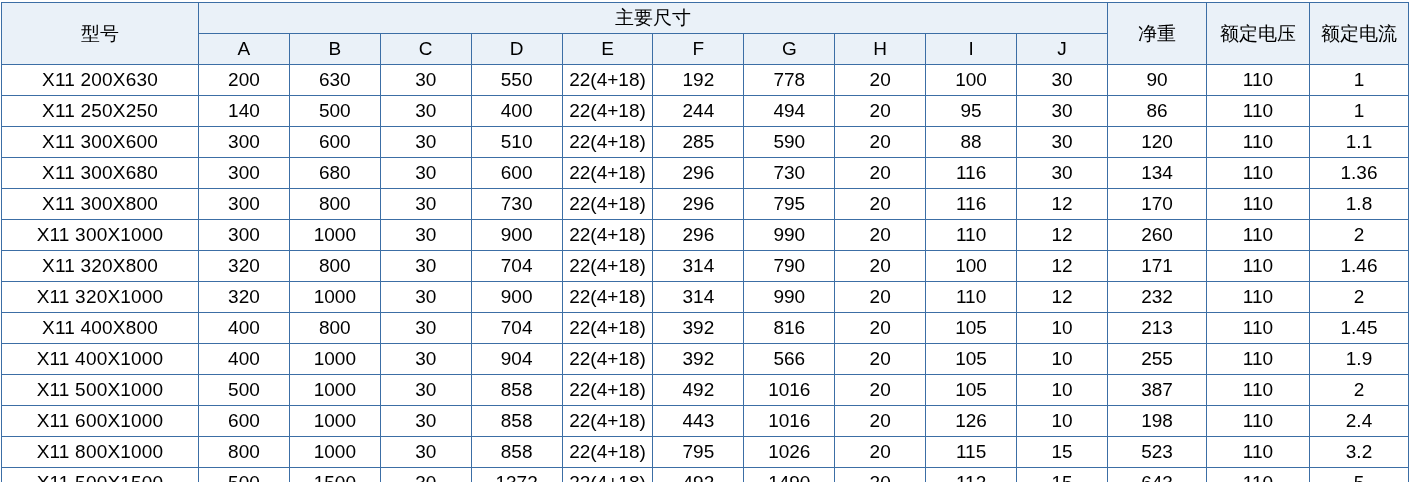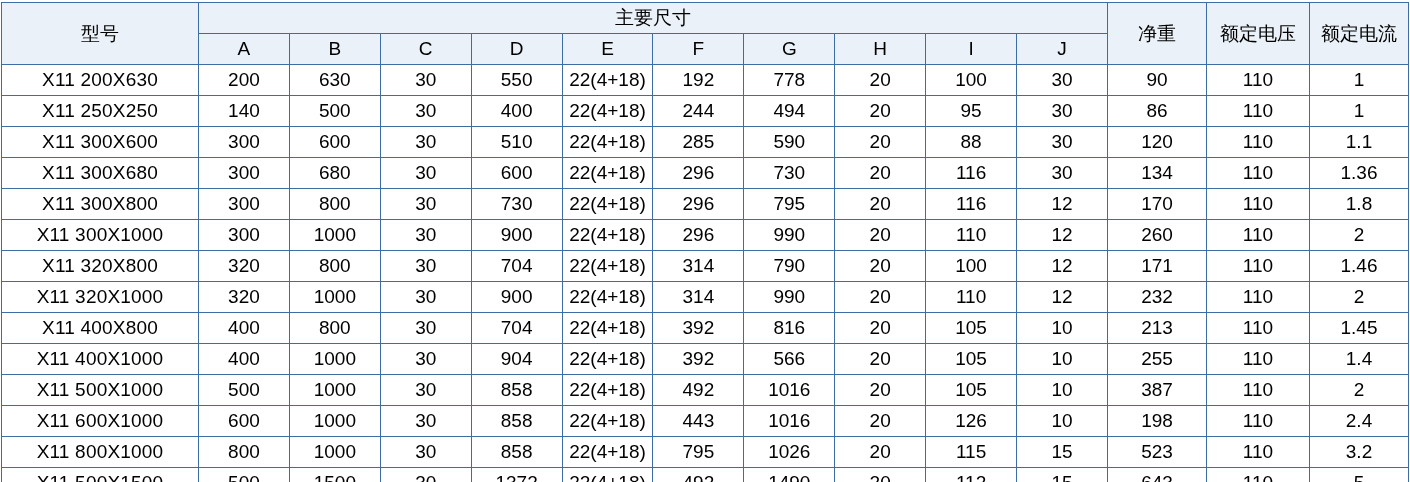--- a/index.html
+++ b/index.html
@@ -236,21 +236,21 @@
         <td>30</td>
         <td>904</td>
         <td>22(4+18)</td>
         <td>392</td>
         <td>566</td>
         <td>20</td>
         <td>105</td>
         <td>10</td>
         <td>255</td>
         <td>110</td>
-        <td>1.4</td>
+        <td>1.9</td>
       </tr>
       <tr>
         <td class="model-cell">X11  500X1000</td>
         <td>500</td>
         <td>1000</td>
         <td>30</td>
         <td>858</td>
         <td>22(4+18)</td>
         <td>492</td>
         <td>1016</td>

